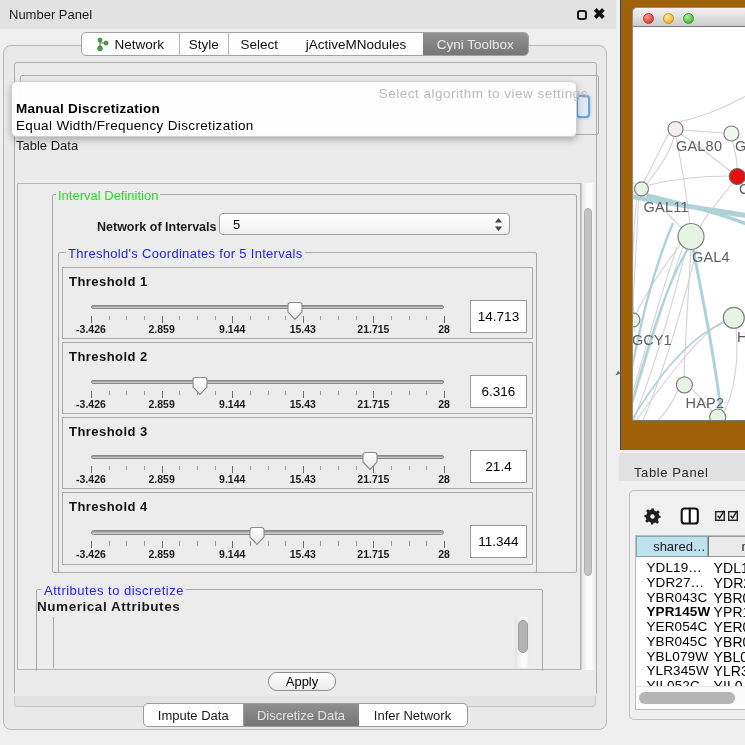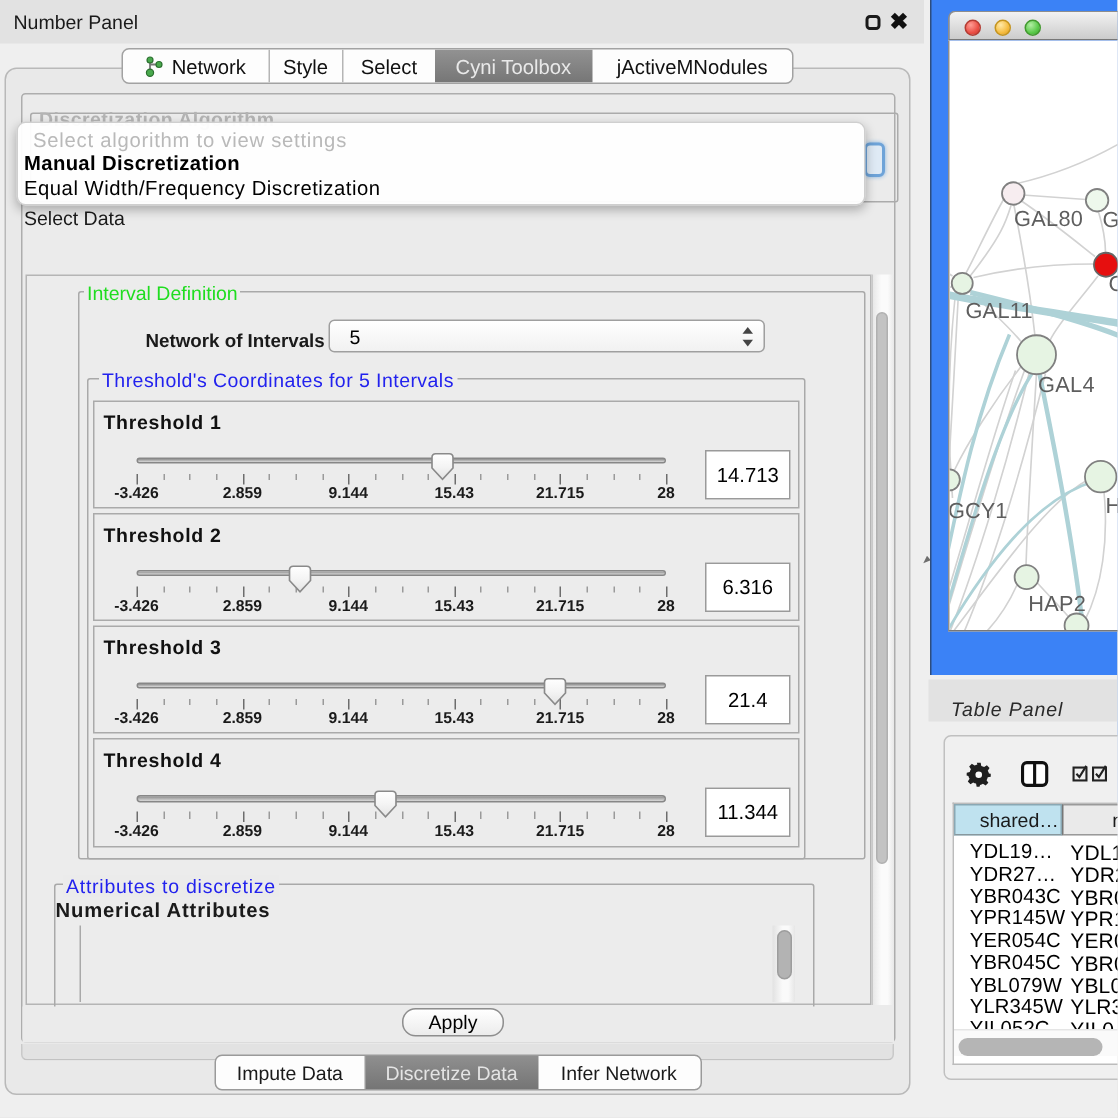--- a/index.html
+++ b/index.html
@@ -25,33 +25,32 @@
       <svg width="14" height="15" viewBox="0 0 14 15" style="margin-right:4px;">
         <line x1="4" y1="3" x2="4" y2="11" stroke="#777" stroke-width="1.2"></line>
         <line x1="4" y1="6" x2="10" y2="6" stroke="#777" stroke-width="1.2"></line>
         <circle cx="4" cy="3" r="2" fill="#49a94d" stroke="#2c7030" stroke-width="0.8"></circle>
         <circle cx="10" cy="6" r="2" fill="#49a94d" stroke="#2c7030" stroke-width="0.8"></circle>
         <circle cx="4" cy="11.5" r="2.4" fill="#49a94d" stroke="#2c7030" stroke-width="0.8"></circle>
       </svg>
       Network</div>
     <div style="width:49.5px;display:flex;align-items:center;justify-content:center;border-right:1px solid #b5b5b5;">Style</div>
     <div style="width:60.5px;display:flex;align-items:center;justify-content:center;">Select</div>
+    <div style="width:133px;display:flex;align-items:center;justify-content:center;">jActiveMNodules</div>
     <div style="width:105.5px;display:flex;align-items:center;justify-content:center;background:linear-gradient(#929292,#767676);color:#e9e9e9;">Cyni Toolbox</div>
-    <div style="width:133px;display:flex;align-items:center;justify-content:center;">jActiveMNodules</div>
   </div>
 
   <div class="abs" style="left:13.5px;top:62px;width:583px;height:633px;border:1px solid #adadad;border-radius:3px;background:#ebebeb;"></div>
   <div class="abs" style="left:14px;top:696px;width:582px;height:11px;background:#e2e2e2;border-bottom:1px solid #c2c2c2;border-left:1px solid #c9c9c9;border-right:1px solid #c9c9c9;border-radius:0 0 4px 4px;"></div>
 
   <div class="abs" style="left:20px;top:75px;width:579px;height:60px;border:1px solid #ababab;border-radius:2px;"></div>
-  <div class="abs" id="discalg-title" style="left:26px;top:72px;font-size:13px;letter-spacing:0.3px;font-weight:bold;color:#b4b4b4;">Discretization Algorithm</div>
 
   <div class="abs" style="left:576px;top:95px;width:14px;height:23px;border:2px solid #6ea3d8;border-radius:4px;background:#dfeaf5;box-shadow:0 0 3px #85b3e0;"></div>
 
-  <div class="abs" style="left:16px;top:138px;font-size:13px;color:#1a1a1a;">Select Data</div>
+  <div class="abs" style="left:16px;top:138px;font-size:13px;color:#1a1a1a;">Table Data</div>
 
   <div class="abs" style="left:17px;top:183px;width:564px;height:487px;border:1px solid #b5b5b5;background:#ececec;"></div>
 
   <div class="abs" style="left:52px;top:194px;width:525px;height:379px;border:1px solid #a9a9a9;border-radius:2px;"></div>
   <div class="abs" style="left:56px;top:188px;font-size:13px;color:#1fdd1f;background:#ececec;padding:0 2px;">Interval Definition</div>
 
   <div class="abs" style="left:97px;top:220px;font-size:12.5px;font-weight:bold;color:#1a1a1a;">Network of Intervals</div>
   <div class="abs" style="left:219px;top:213px;width:291px;height:22px;background:linear-gradient(#ffffff,#f1f1f1);border:1px solid #9f9f9f;border-radius:4px;">
     <span class="abs" style="left:13px;top:3px;font-size:13px;color:#000;">5</span>
     <svg class="abs" width="9" height="15" viewBox="0 0 9 15" style="right:6px;top:3px;">
@@ -249,21 +248,21 @@
     <div style="width:99.5px;display:flex;align-items:center;justify-content:center;border-right:1px solid #9a9a9a;">Impute Data</div>
     <div style="width:115px;display:flex;align-items:center;justify-content:center;background:linear-gradient(#8f8f8f,#757575);color:#e4e4e4;">Discretize Data</div>
     <div style="width:108px;display:flex;align-items:center;justify-content:center;">Infer Network</div>
   </div>
 </div>
 
 <svg class="abs" width="6" height="6" viewBox="0 0 6 6" style="left:614.5px;top:369.5px;">
   <path d="M0.5 5.5 L3 0.5 L5.5 3.5 Z" fill="#6d6d6d"></path>
 </svg>
 
-<div class="abs" style="left:620px;top:0;width:125px;height:558px;background:#3b82f6;border-left:1px solid #2d4d7e;">
+<div class="abs" style="left:620px;top:0;width:125px;height:558px;background:#a16207;border-left:1px solid #2d4d7e;">
 
   <div class="abs" style="left:11px;top:7px;width:114px;height:414px;">
     <div class="abs" style="left:0;top:0;width:114px;height:20px;background:linear-gradient(#f2f2f2,#cccccc);border:1px solid #8d8d8d;border-bottom:1px solid #787878;border-radius:5px 0 0 0;">
       <span class="abs" style="left:10px;top:5px;width:11px;height:11px;border-radius:50%;background:radial-gradient(circle at 35% 30%,#ff9d95,#ea4f45 60%,#c93a31);border:1px solid #b33c33;"></span>
       <span class="abs" style="left:30px;top:5px;width:11px;height:11px;border-radius:50%;background:radial-gradient(circle at 35% 30%,#ffe9a8,#f5bc40 60%,#d99b22);border:1px solid #c4941f;"></span>
       <span class="abs" style="left:50px;top:5px;width:11px;height:11px;border-radius:50%;background:radial-gradient(circle at 35% 30%,#b3eea4,#5ac94a 60%,#3da32e);border:1px solid #42992f;"></span>
     </div>
     <div class="abs" style="left:0;top:20px;width:114px;height:394px;background:#ffffff;border-left:1px solid #8d8d8d;border-bottom:1px solid #787878;overflow:hidden;">
       <svg width="113" height="393" viewBox="0 0 113 393" id="netsvg">
         <path d="M 42,96 C 70,90 96,79 118,66" fill="none" stroke="#d2d2d2" stroke-width="1.1"></path>
@@ -315,21 +314,21 @@
         <text x="-1" y="318" font-size="14.5" fill="#5e5e5e" font-family="Liberation Sans, sans-serif">GCY1</text>
         <text x="104" y="315" font-size="14.5" fill="#5e5e5e" font-family="Liberation Sans, sans-serif">H</text>
         <text x="52.5" y="380.5" font-size="14.5" letter-spacing="0.2" fill="#5e5e5e" font-family="Liberation Sans, sans-serif">HAP2</text>
       </svg>
     </div>
   </div>
 </div>
 
 <div class="abs" style="left:619px;top:449.5px;width:126px;height:295.5px;background:#efefef;">
   <div class="abs" style="left:0px;top:3px;width:126px;height:28.5px;background:#e2e2e2;"></div>
-  <div class="abs" style="left:15px;top:15.5px;font-size:13px;letter-spacing:0.6px;color:#2a2a2a;font-style:italic;">Table Panel</div>
+  <div class="abs" style="left:15px;top:15.5px;font-size:13px;letter-spacing:0.6px;color:#2a2a2a;">Table Panel</div>
   <div class="abs" style="left:10px;top:40.5px;width:131px;height:230px;background:#f0f0f0;border:1px solid #c0c0c0;border-radius:5px 0 0 5px;">
     <svg class="abs" width="17" height="17" viewBox="0 0 17 17" style="left:14px;top:16.5px;">
       <path fill="#1f1f1f" d="M7.2,0.5 L9.8,0.5 L10.2,2.6 A6.1,6.1 0 0 1 12.1,3.4 L13.9,2.2 L15.7,4 L14.5,5.8 A6.1,6.1 0 0 1 15.3,7.7 L16.5,7.9 L16.5,9.8 L14.5,10.2 A6.1,6.1 0 0 1 13.7,12.1 L14.9,13.9 L13.1,15.7 L11.3,14.5 A6.1,6.1 0 0 1 9.4,15.3 L9,16.5 L7.1,16.5 L6.7,14.4 A6.1,6.1 0 0 1 4.8,13.6 L3,14.8 L1.2,13 L2.4,11.2 A6.1,6.1 0 0 1 1.6,9.3 L0.4,9 L0.5,7.1 L2.5,6.7 A6.1,6.1 0 0 1 3.3,4.8 L2.1,3 L3.9,1.2 L5.7,2.4 A6.1,6.1 0 0 1 7.6,1.6 Z"></path>
       <circle cx="8.5" cy="8.5" r="2.2" fill="#fbfbfb"></circle>
       </svg>
     <svg class="abs" width="21.5" height="18" viewBox="0 0 20 19" style="left:49px;top:15.5px;">
       <rect x="1.5" y="1.5" width="17" height="16" rx="3" fill="#fff" stroke="#111" stroke-width="2.2"></rect>
       <line x1="10" y1="1.5" x2="10" y2="17.5" stroke="#111" stroke-width="2.2"></line>
       </svg>
     <svg class="abs" width="11" height="11" viewBox="0 0 11 11" style="left:85px;top:19px;overflow:visible;">
@@ -344,35 +343,35 @@
         <div class="abs" style="left:0;top:0;width:72px;height:21px;background:#bfe2ef;border:1px solid #8aa8b4;border-bottom:1px solid #88989e;text-align:center;text-indent:16px;font-size:13px;line-height:20px;color:#1a1a1a;">shared…</div>
       <div class="abs" style="left:72px;top:0;width:56px;height:21px;background:#eaeaea;border:1px solid #9a9a9a;border-left:1px solid #777;font-size:13px;line-height:20px;color:#1a1a1a;">
           <span style="position:absolute;left:33px;">na</span>
         </div>
       <div class="abs" style="left:11px;top:24.0px;font-size:13.5px;letter-spacing:0.1px;color:#000;white-space:nowrap;">YDL19…</div>
       <div class="abs" style="left:78px;top:24.0px;font-size:14px;letter-spacing:0.1px;color:#000;white-space:nowrap;">YDL1</div>
       <div class="abs" style="left:11px;top:38.8px;font-size:13.5px;letter-spacing:0.1px;color:#000;white-space:nowrap;">YDR27…</div>
       <div class="abs" style="left:78px;top:38.8px;font-size:14px;letter-spacing:0.1px;color:#000;white-space:nowrap;">YDR2</div>
       <div class="abs" style="left:11px;top:53.5px;font-size:13.5px;letter-spacing:0.1px;color:#000;white-space:nowrap;">YBR043C</div>
       <div class="abs" style="left:78px;top:53.5px;font-size:14px;letter-spacing:0.1px;color:#000;white-space:nowrap;">YBR0</div>
-      <div class="abs" style="left:11px;top:68.2px;font-size:13.5px;letter-spacing:0.1px;color:#000;white-space:nowrap;">YPR145W</div>
+      <div class="abs" style="left:11px;top:68.2px;font-size:13.5px;letter-spacing:0.1px;color:#000;white-space:nowrap;font-weight:bold;">YPR145W</div>
       <div class="abs" style="left:78px;top:68.2px;font-size:14px;letter-spacing:0.1px;color:#000;white-space:nowrap;">YPR1</div>
       <div class="abs" style="left:11px;top:83.0px;font-size:13.5px;letter-spacing:0.1px;color:#000;white-space:nowrap;">YER054C</div>
       <div class="abs" style="left:78px;top:83.0px;font-size:14px;letter-spacing:0.1px;color:#000;white-space:nowrap;">YER0</div>
       <div class="abs" style="left:11px;top:97.8px;font-size:13.5px;letter-spacing:0.1px;color:#000;white-space:nowrap;">YBR045C</div>
       <div class="abs" style="left:78px;top:97.8px;font-size:14px;letter-spacing:0.1px;color:#000;white-space:nowrap;">YBR0</div>
       <div class="abs" style="left:11px;top:112.5px;font-size:13.5px;letter-spacing:0.1px;color:#000;white-space:nowrap;">YBL079W</div>
       <div class="abs" style="left:78px;top:112.5px;font-size:14px;letter-spacing:0.1px;color:#000;white-space:nowrap;">YBL0</div>
       <div class="abs" style="left:11px;top:127.2px;font-size:13.5px;letter-spacing:0.1px;color:#000;white-space:nowrap;">YLR345W</div>
       <div class="abs" style="left:78px;top:127.2px;font-size:14px;letter-spacing:0.1px;color:#000;white-space:nowrap;">YLR3</div>
       <div class="abs" style="left:11px;top:142.0px;font-size:13.5px;letter-spacing:0.1px;color:#000;white-space:nowrap;">YIL052C</div>
       <div class="abs" style="left:78px;top:142.0px;font-size:14px;letter-spacing:0.1px;color:#000;white-space:nowrap;">YIL0</div>
       <div class="abs" style="left:0;top:150px;width:128px;height:18px;background:#fafafa;border-top:1px solid #e5e5e5;"></div>
       <div class="abs" style="left:3px;top:156px;width:96px;height:11.5px;background:#b5b5b5;border-radius:6px;"></div>
       </div>
   </div>
 </div>
 
 <div class="abs" style="left:11px;top:81px;width:566px;height:56px;background:rgba(255,255,255,0.95);border:1px solid #cfcfcf;border-radius:6px;box-shadow:0 3px 7px rgba(0,0,0,0.28);z-index:50;">
-  <div class="abs" style="left:10px;top:4px;width:566px;text-align:left;font-size:13.5px;letter-spacing:0.5px;color:#b9b9b9;">Select algorithm to view settings</div>
+  <div class="abs" style="left:10px;top:4px;width:566px;text-align:right;font-size:13.5px;letter-spacing:0.5px;color:#b9b9b9;">Select algorithm to view settings</div>
   <div class="abs" style="left:4px;top:19px;font-size:13.5px;letter-spacing:0.25px;font-weight:bold;color:#000;">Manual Discretization</div>
   <div class="abs" style="left:4px;top:36px;font-size:13.5px;letter-spacing:0.35px;color:#000;">Equal Width/Frequency Discretization</div>
 </div>
 
 </body></html>

